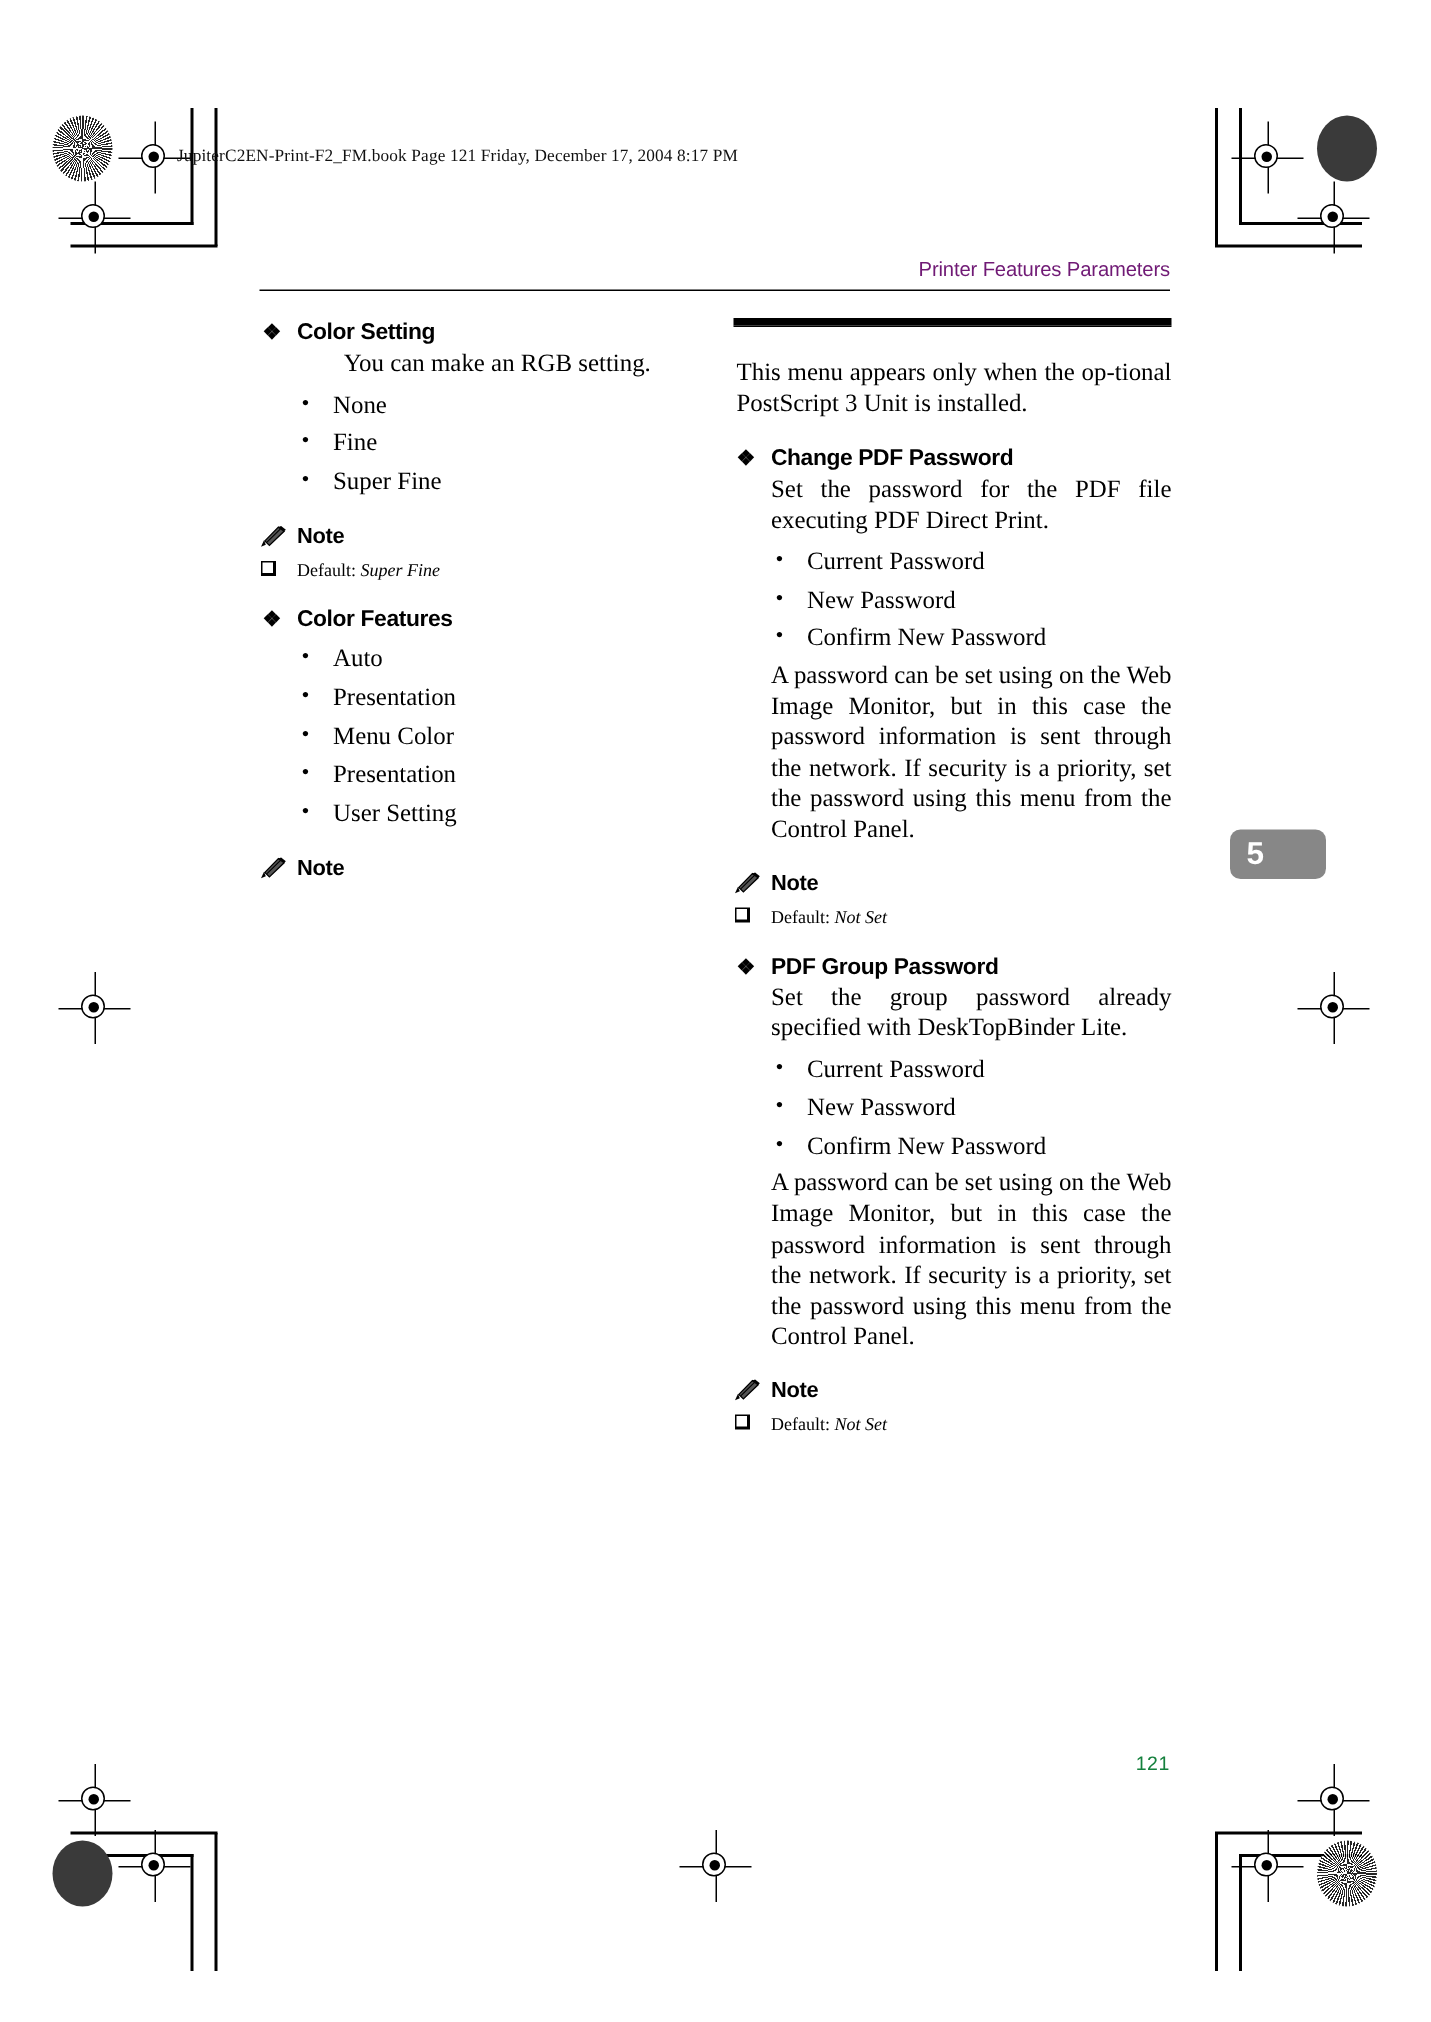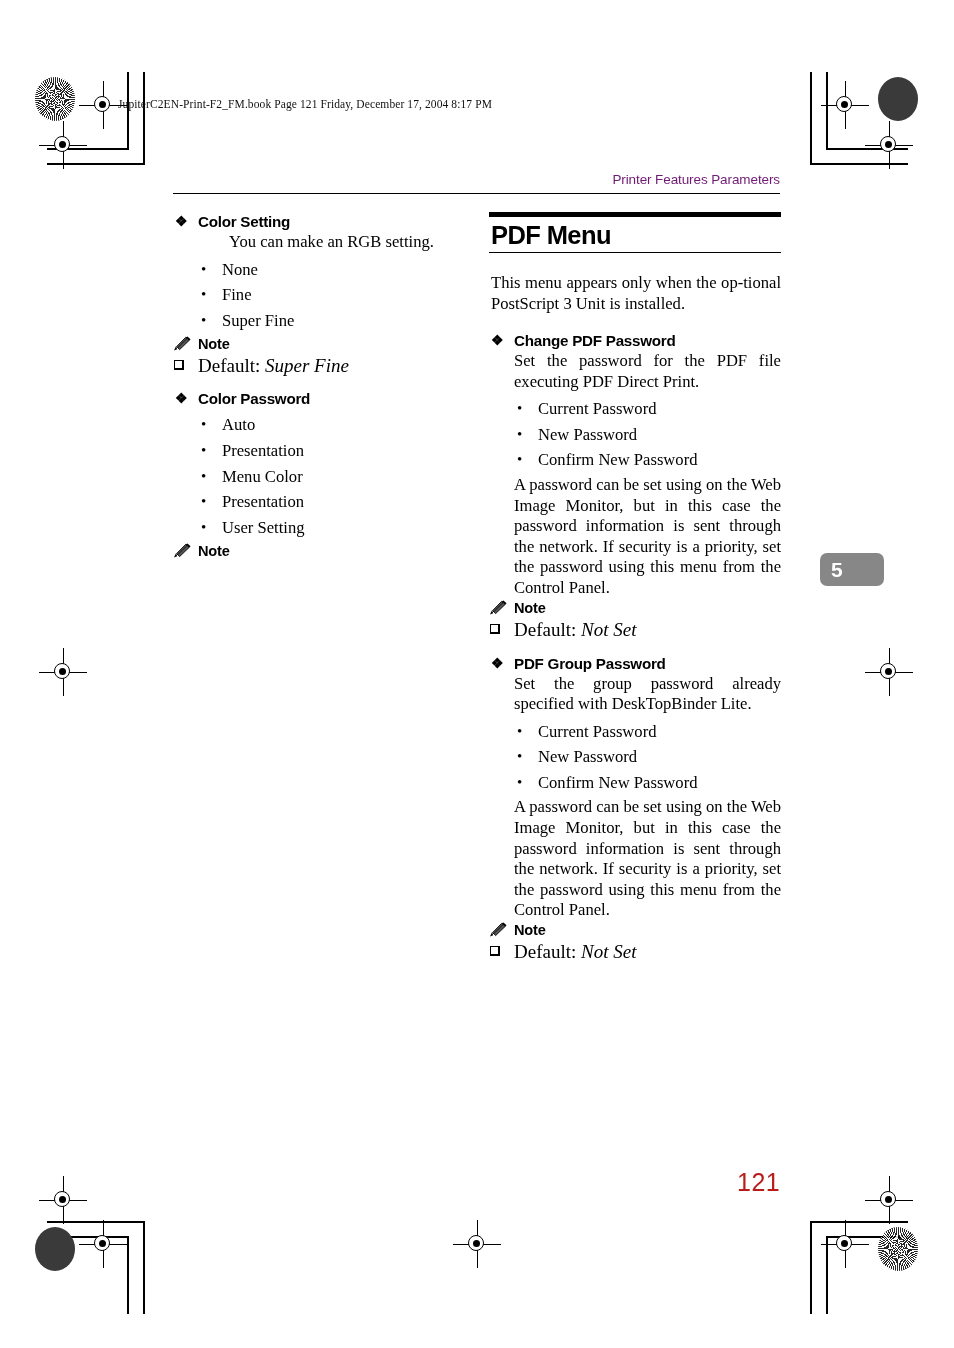--- a/index.html
+++ b/index.html
@@ -155,41 +155,41 @@
   ul.opts li .bul {
     position: absolute;
     left: 3px;
     top: 0;
     font-size: 15px;
     line-height: 25.6px;
   }
 
   
   .note {
-    margin-top: 0;
+    margin-top: 16px;
   }
   .note-title {
     font-family: "Liberation Sans", sans-serif;
     font-weight: bold;
     font-size: 14.6px;
     line-height: 19px;
     padding-left: 25px;
     position: relative;
     letter-spacing: -0.2px;
   }
   .pencil-icon {
     position: absolute;
     left: 0px;
     top: 1px;
     width: 19px;
     height: 16px;
   }
   .note-item {
     font-family: "Liberation Serif", serif;
-    font-size: 19px;
+    font-size: 12px;
     line-height: 22px;
     padding-left: 25px;
     position: relative;
     margin-top: 1px;
   }
   .note-item .sq {
     position: absolute;
     left: 1px;
     top: 5px;
     width: 10px;
@@ -255,23 +255,23 @@
   }
 
   
   .folio {
     position: absolute;
     left: 680px;
     top: 1168px;
     width: 100px;
     text-align: right;
     font-family: "Liberation Sans", sans-serif;
-    font-size: 25px;
+    font-size: 13px;
     letter-spacing: .4px;
-    color: #b91c1c;
+    color: #15803d;
   }
 </style>
 </head>
 <body>
 
 <div class="reg-layer">
 
   <div class="crop-line" style="left:127px; top:72px; width:1.6px; height:78px;"></div>
   <div class="crop-line" style="left:143px; top:72px; width:1.6px; height:92px;"></div>
   <div class="crop-line" style="left:47px; top:148px; width:82px; height:1.6px;"></div>
@@ -400,21 +400,21 @@
         <div class="note-item">
           <span class="sq"></span>
           <span>Default: </span><span class="val">Super Fine</span>
         </div>
       </div>
     </div>
 
     <div class="sec-block" style="margin-top:12px;">
       <div class="sec-head">
         <span class="dia">❖</span>
-        <span>Color Password</span>
+        <span>Color Features</span>
       </div>
       <ul class="opts">
         <li><span class="bul">•</span><span>Auto</span></li>
         <li><span class="bul">•</span><span>Presentation</span></li>
         <li><span class="bul">•</span><span>Menu Color</span></li>
         <li><span class="bul">•</span><span>Presentation</span></li>
         <li><span class="bul">•</span><span>User Setting</span></li>
       </ul>
       <div class="note">
         <div class="note-title">
@@ -430,21 +430,20 @@
         </div>
       </div>
     </div>
 
   </div>
 
   <div class="col col-right">
 
     <div class="chapter-title-wrap">
       <div class="rule-thick"></div>
-      <div class="chapter-title">PDF Menu</div>
       <div class="rule-thin"></div>
       <p class="intro-txt">This menu appears only when the op-tional PostScript 3 Unit is installed.</p>
     </div>
 
     <div class="sec-block" style="margin-top:14px;">
       <div class="sec-head">
         <span class="dia">❖</span>
         <span>Change PDF Password</span>
       </div>
       <p class="body-txt">Set the password for the PDF file executing PDF Direct Print.</p>

